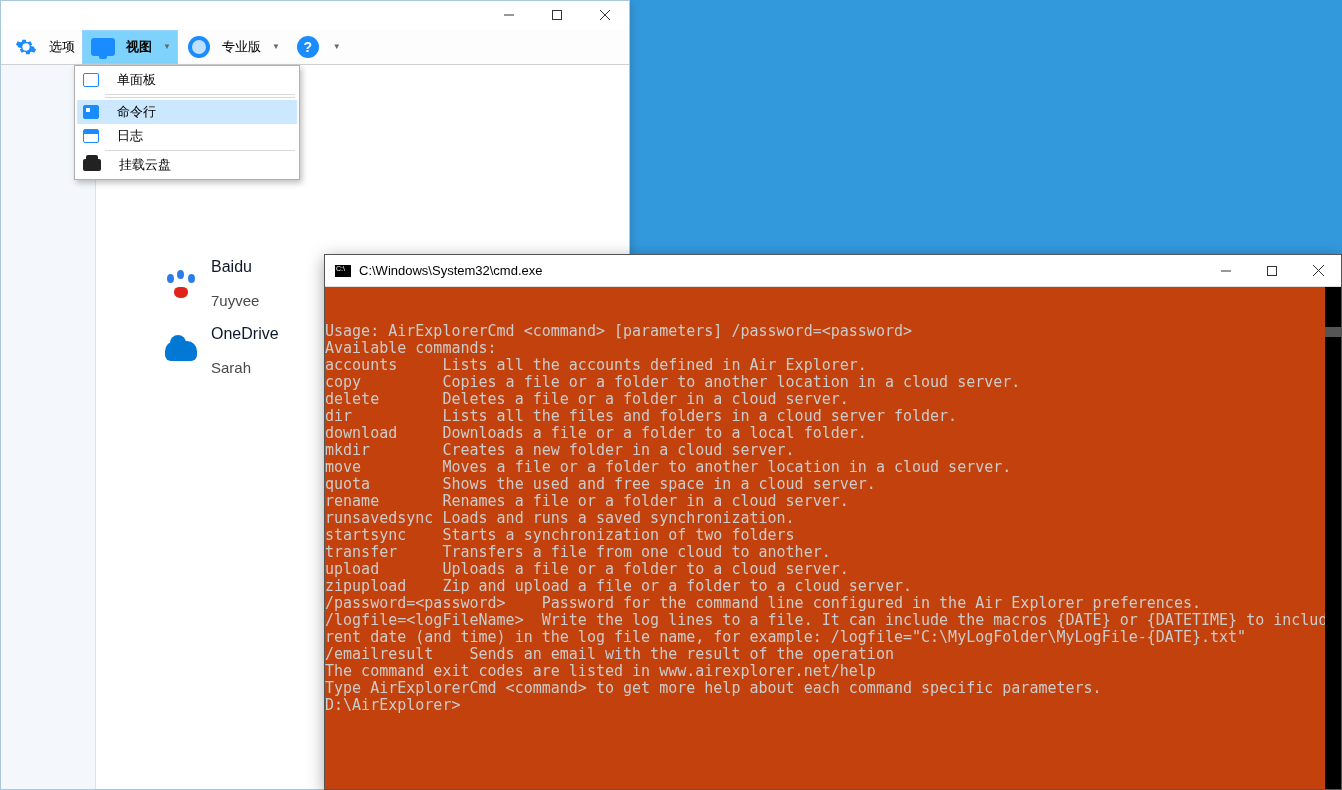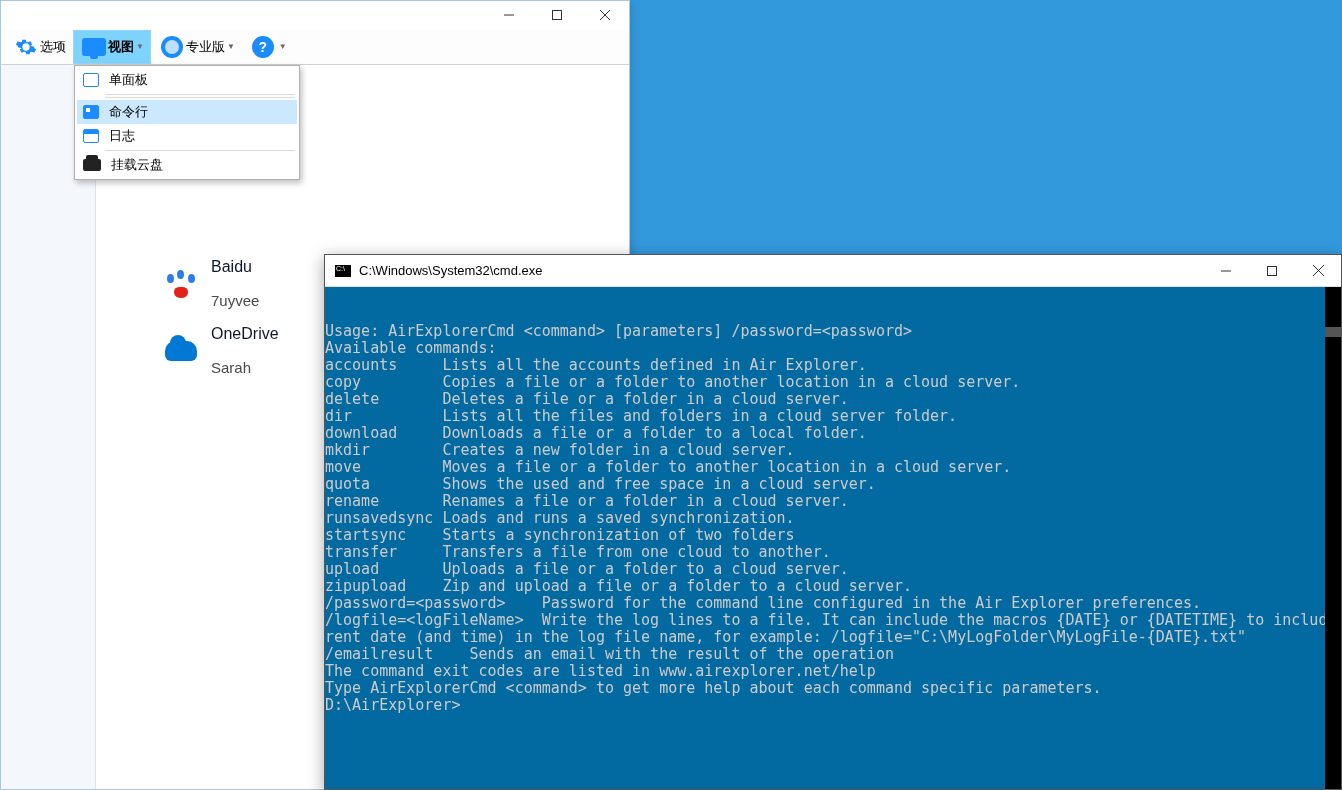--- a/index.html
+++ b/index.html
@@ -4,41 +4,41 @@
 <style>
 * { margin:0; padding:0; box-sizing:border-box; }
 body { font-family:"Microsoft YaHei","Segoe UI",sans-serif; background:#3399dd; width:1342px; height:790px; position:relative; overflow:hidden; }
 
 
 .app-window { position:absolute; left:0; top:0; width:630px; height:790px; background:#fff; border:1px solid #a8c8e0; box-shadow:2px 2px 8px rgba(0,0,0,.15); }
 .title-bar { height:28px; display:flex; justify-content:flex-end; align-items:center; }
 .title-ctrl { width:48px; height:28px; display:flex; align-items:center; justify-content:center; font-size:11px; color:#555; cursor:pointer; }
 
 .toolbar { height:36px; border-bottom:1px solid #d0d0d0; display:flex; align-items:center; padding-left:4px; background:#fdfdfd; }
-.tb-btn { display:flex; align-items:center; height:34px; padding:0 6px; border:1px solid transparent; cursor:pointer; font-size:13px; gap:0; }
+.tb-btn { display:flex; align-items:center; height:34px; padding:0 6px; border:1px solid transparent; cursor:pointer; font-size:13px; gap:9px; }
 .tb-btn.open { background:#7dd3fc; border-color:#99d1ff;font-weight:bold; }
 .tb-btn .chev { font-size:8px; color:#666; margin-left:2px; }
 .icon-box { width:28px; height:24px; display:flex; align-items:center; justify-content:center; }
 
 
 .gear-icon { width:22px; height:22px; }
 .monitor-icon { width:24px; height:18px; border:2px solid #1a8cff; border-radius:3px; position:relative; background:#1a8cff; }
 .monitor-icon::after { content:""; position:absolute; bottom:-5px; left:6px; width:8px; height:3px; background:#1a8cff; border-radius:0 0 2px 2px; }
 .ribbon-icon { width:22px; height:22px; background:#1a8cff; border-radius:50%; position:relative; }
 .ribbon-icon::after { content:""; position:absolute; top:4px; left:4px; width:14px; height:14px; background:#bde0ff; border-radius:50%; }
 .help-icon { width:22px; height:22px; background:#1a8cff; border-radius:50%; color:#fff; display:flex; align-items:center; justify-content:center; font-weight:bold; font-size:14px; }
 
 
 .app-body { display:flex; height:calc(100% - 64px); }
 .side-col { width:95px; background:#f4f8fc; border-right:1px solid #d9e4ef; }
 .main-col { flex:1; background:#fff; position:relative; padding-top:10px; }
 
 
 .dd-menu { position:absolute; left:74px; top:65px; width:226px; background:#fff; border:1px solid #b0b0b0; box-shadow:2px 3px 6px rgba(0,0,0,.25); z-index:10; padding:2px; }
-.dd-item { display:flex; align-items:center; height:24px; padding:0 6px; font-size:13px; gap:10px; cursor:pointer; }
+.dd-item { display:flex; align-items:center; height:24px; padding:0 6px; font-size:13px; gap:18px; cursor:pointer; }
 .dd-item.hover { background:#cce8ff; }
 .dd-sep { height:1px; background:#d8d8d8; margin:2px 2px 2px 28px; }
 .dd-ico { width:16px; height:14px; border:1.5px solid #1a8cff; border-radius:2px; position:relative; flex-shrink:0; }
 .dd-ico.dual::before { content:""; position:absolute; left:50%; top:0; bottom:0; width:1.5px; background:#1a8cff; }
 .dd-ico.newwin { border-color:#ff9933; }
 .dd-ico.log { border-color:#1a8cff; background:linear-gradient(#1a8cff 30%,transparent 30%); }
 .dd-ico.cmd { border-color:#1a8cff; background:#1a8cff; }
 .dd-ico.cmd::after{content:"";position:absolute;left:2px;top:2px;width:4px;height:4px;background:#fff;}
 .dd-ico.mount { border:none; width:18px; height:12px; background:#222; border-radius:2px; position:relative; }
 .dd-ico.mount::after { content:""; position:absolute; top:-4px; left:3px; width:12px; height:4px; background:#222; border-radius:2px 2px 0 0; }
@@ -58,21 +58,21 @@
 .acct-name { font-size:16px; color:#0f172a; }
 .acct-user { font-size:15px; color:#4a4a4a; margin-top:16px; }
 
 
 .cmd-window { position:absolute; left:324px; top:254px; width:1018px; height:536px; background:#fff; box-shadow:0 4px 16px rgba(0,0,0,.35); display:flex; flex-direction:column; border:1px solid #555; }
 .cmd-title { height:32px; display:flex; align-items:center; background:#fff; border-bottom:1px solid #ddd; }
 .cmd-title-ico { width:16px; height:12px; background:#000; margin:0 8px 0 10px; position:relative; }
 .cmd-title-ico::after{content:"C:\\";position:absolute;color:#fff;font-size:7px;left:1px;top:0;}
 .cmd-title-txt { font-size:13px; flex:1; }
 .cmd-ctrl { width:46px; height:32px; display:flex; align-items:center; justify-content:center; font-size:12px; color:#333; cursor:pointer; }
-.cmd-body { flex:1; background:#0369a1; color:#ccc; font-family:"SimSun","Consolas",monospace; font-size:15px; line-height:17px; padding:2px 0 0 0; white-space:pre; overflow:hidden; position:relative; }
+.cmd-body { flex:1; background:#c2410c; color:#ccc; font-family:"SimSun","Consolas",monospace; font-size:15px; line-height:17px; padding:2px 0 0 0; white-space:pre; overflow:hidden; position:relative; }
 .cmd-body .line{padding:0;}
 .cmd-scroll { position:absolute; right:0; top:0; width:16px; height:100%; background:#000; }
 .cmd-scroll-thumb{position:absolute;top:40px;width:16px;height:10px;background:#555;}
 </style>
 </head>
 <body>
 
 <div class="app-window">
 
   <div class="title-bar">

